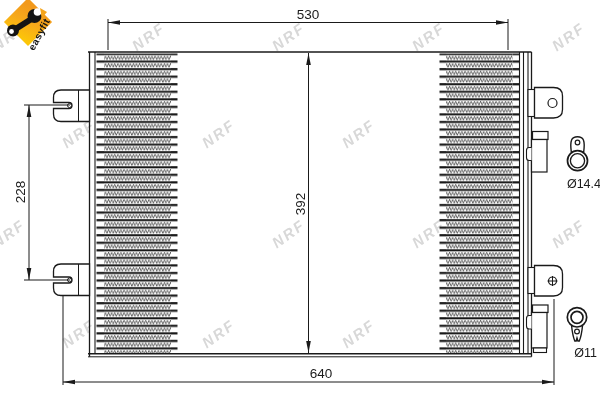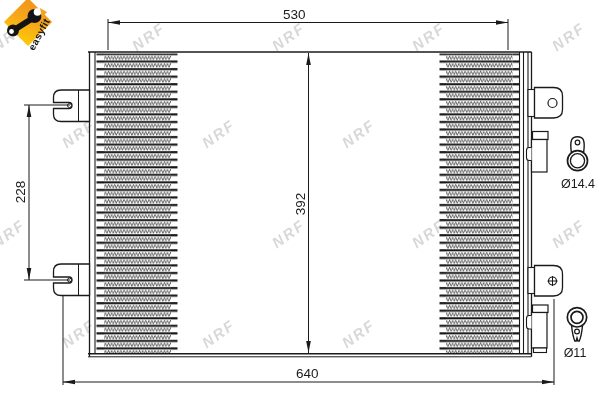--- a/index.html
+++ b/index.html
@@ -5,25 +5,25 @@
   html,body{margin:0;padding:0;background:#fff;}
   .stage{position:relative;width:600px;height:400px;background:#ffffff;overflow:hidden;
          font-family:"Liberation Sans", sans-serif;}
   
   .wm{position:absolute;transform:rotate(-36deg);font:italic 700 15px "Liberation Sans",sans-serif;
       color:#d8d8d8;letter-spacing:2px;user-select:none;}
   
   .drawing{position:absolute;left:0;top:0;}
   
   .dimlabel{position:absolute;font:400 13.5px "Liberation Sans",sans-serif;color:#1b1b1b;
-            white-space:nowrap;}
+            text-align:center;white-space:nowrap;}
   .vlabel{position:absolute;font:400 13.5px "Liberation Sans",sans-serif;color:#1b1b1b;
           transform:translate(-50%,-50%) rotate(-90deg);white-space:nowrap;}
   .portlabel{position:absolute;font:400 12.5px "Liberation Sans",sans-serif;color:#1b1b1b;
-             text-align:center;white-space:nowrap;}
+             text-align:right;white-space:nowrap;}
   
   .logo{position:absolute;left:0;top:0;width:62px;height:58px;}
   .diamond{position:absolute;left:11px;top:5px;width:34px;height:34px;transform:rotate(45deg);
            background:linear-gradient(160deg,#f2991c 15%,#f7a91a 50%,#fcc608 92%);}
   .easyfit-text{position:absolute;left:31px;top:44px;transform-origin:0 50%;
                 transform:rotate(-62deg);font:700 10px "Liberation Sans",sans-serif;
                 color:#141414;letter-spacing:.4px;}
   .wrench{position:absolute;left:0;top:0;}
 </style>
 </head>

